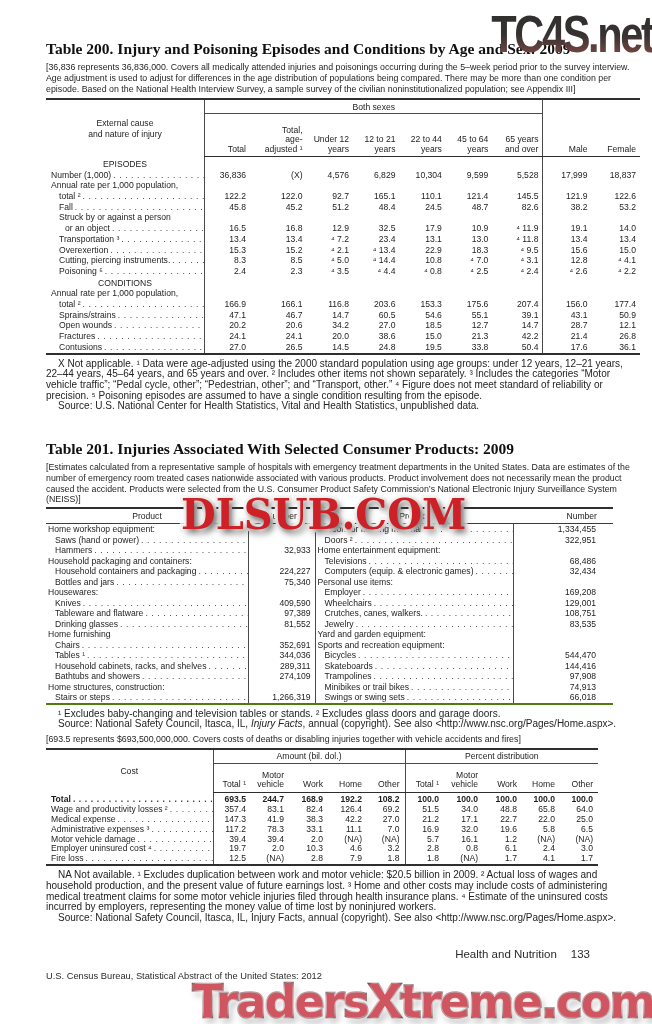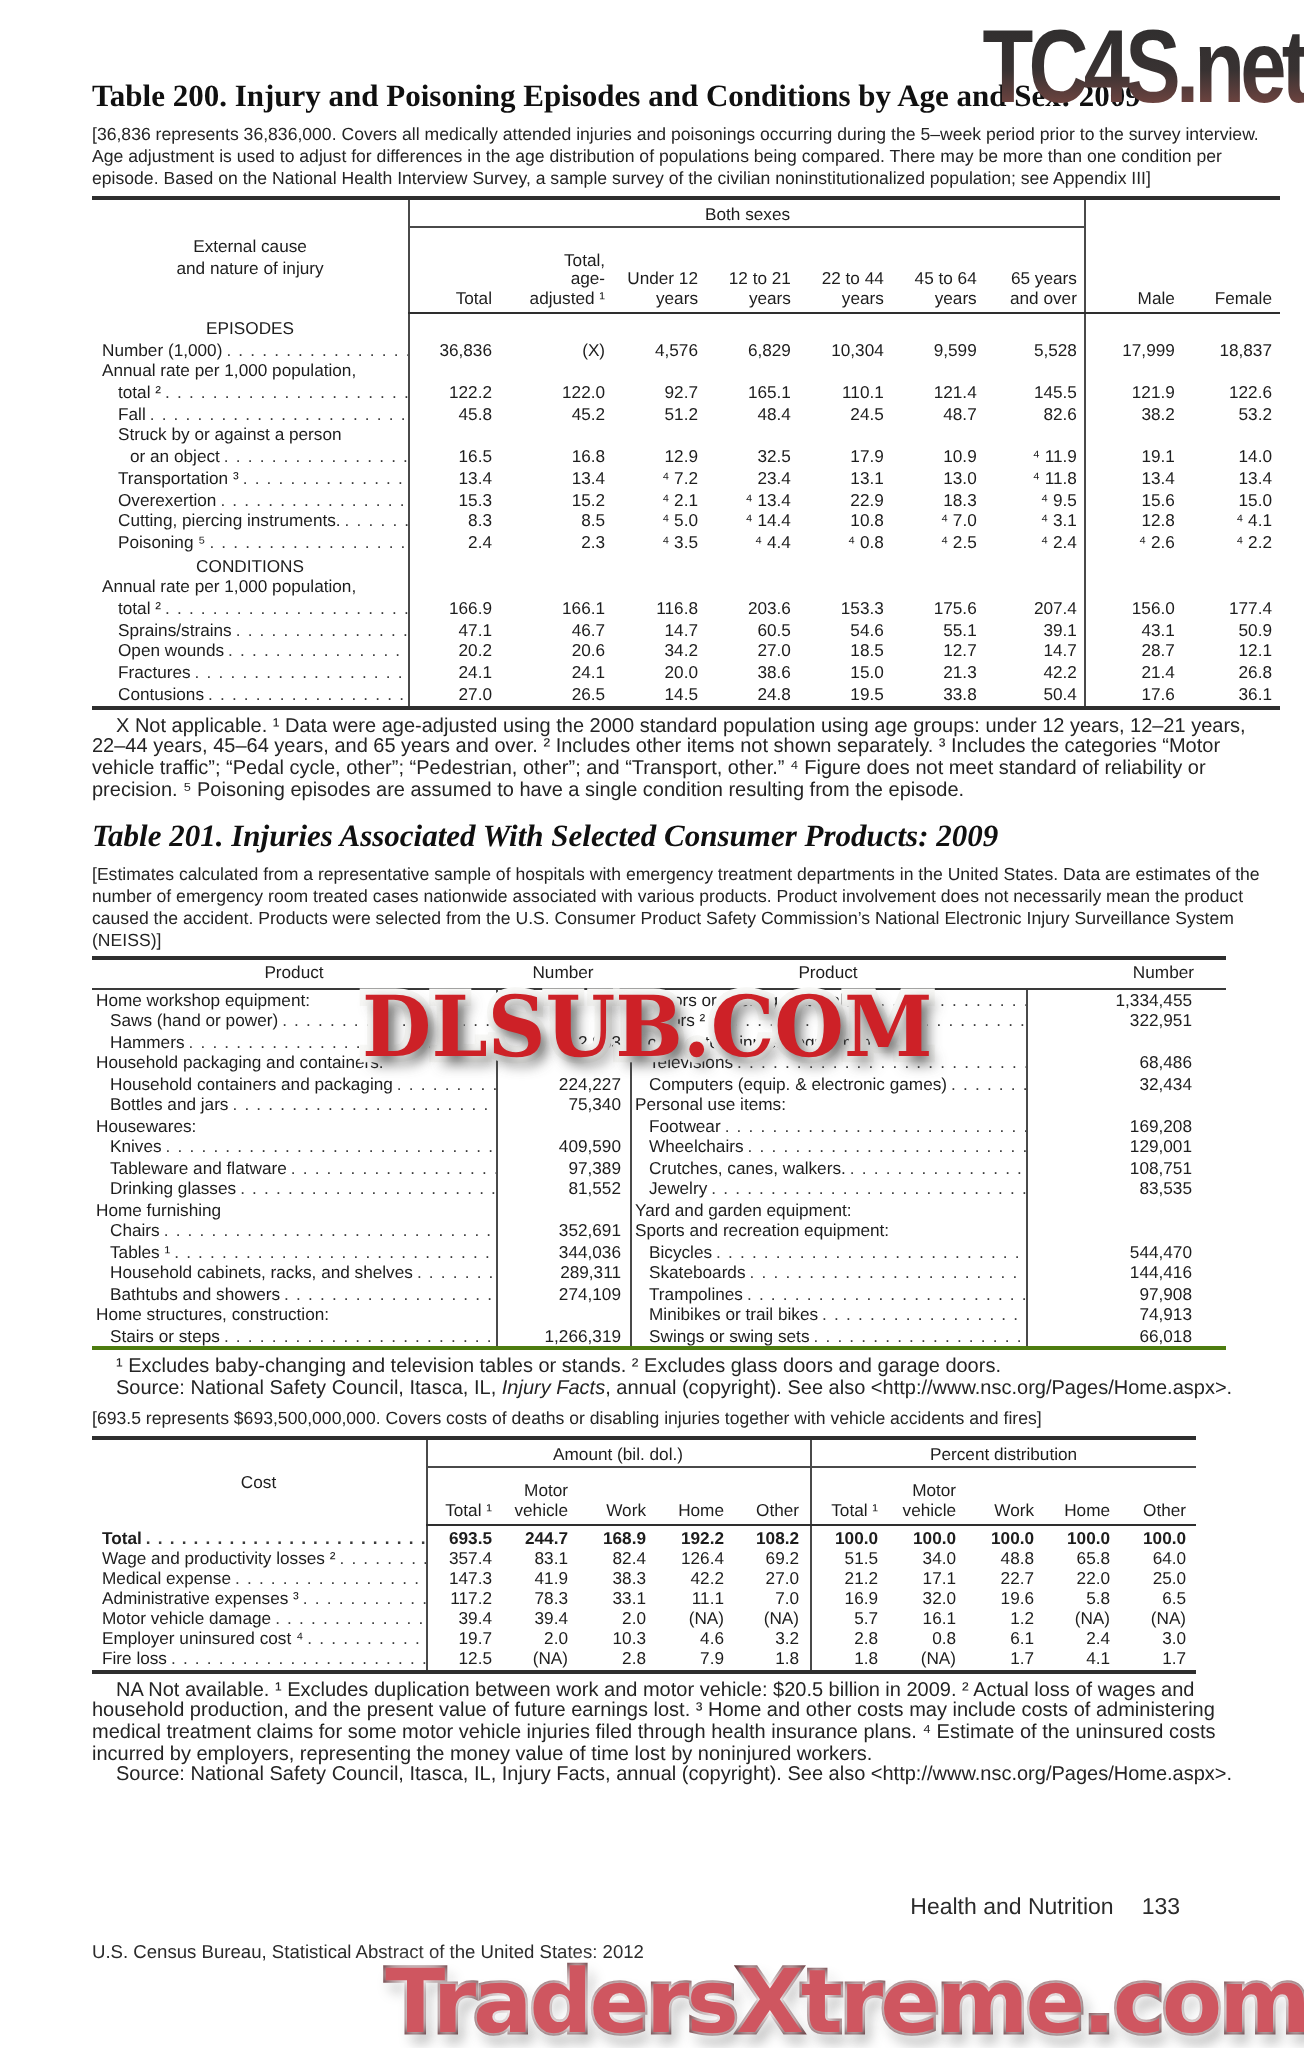--- a/index.html
+++ b/index.html
@@ -3,21 +3,21 @@
 <meta charset="utf-8">
 <style>
   html,body{margin:0;padding:0;background:#ffffff;}
   .page{position:relative;width:652px;height:1024px;background:#fff;overflow:hidden;
         font-family:"Liberation Sans",sans-serif;color:#1d1d1d;}
 
   
   .ttl{font-family:"Liberation Serif","DejaVu Serif",serif;font-weight:700;font-size:15.5px;
        line-height:18px;margin:0 0 0 46px;color:#101010;}
   .t200t{margin-top:40px;width:548px;}
-  .t201t{margin-top:9px;width:596px;font-style:italic;}
+  .t201t{margin-top:28px;width:596px;}
   .t202t{margin-top:12px;width:596px;}
   .note{margin:4px 0 0 46px;width:594px;font-size:8.8px;line-height:10.8px;color:#242424;}
   .fnote{margin:4px 0 0 46px;width:594px;font-size:10px;line-height:10.7px;color:#242424;}
   .fl{text-indent:12px;}
   .grid{margin-left:46px;}
 
   
   table{border-collapse:collapse;table-layout:fixed;}
   th,td{padding:0;font-size:8.6px;color:#1d1d1d;font-weight:400;}
   .bl{border-left:1px solid #4a4a4a;}
@@ -396,20 +396,21 @@
             <td class="num">33.8</td>
             <td class="num">50.4</td>
             <td class="num bl">17.6</td>
             <td class="num">36.1</td>
           </tr>
         </tbody>
       </table>
     </div>
   <div class="fnote">
     <div class="fl">X Not applicable. ¹ Data were age-adjusted using the 2000 standard population using age groups: under 12 years, 12–21 years, 22–44 years, 45–64 years, and 65 years and over. ² Includes other items not shown separately. ³ Includes the categories “Motor vehicle traffic”; “Pedal cycle, other”; “Pedestrian, other”; and “Transport, other.” ⁴ Figure does not meet standard of reliability or precision. ⁵ Poisoning episodes are assumed to have a single condition resulting from the episode.</div>
+    <div class="fl">Source: U.S. National Center for Health Statistics, Vital and Health Statistics, unpublished data.</div>
   </div>
 
   <h1 class="ttl t201t">Table 201. Injuries Associated With Selected Consumer Products: 2009</h1>
   <div class="note">[Estimates calculated from a representative sample of hospitals with emergency treatment departments in the United States. Data are estimates of the number of emergency room treated cases nationwide associated with various products. Product involvement does not necessarily mean the product caused the accident. Products were selected from the U.S. Consumer Product Safety Commission’s National Electronic Injury Surveillance System (NEISS)]</div>
   <div id="t201-grid" class="grid">
       <table class="t201tbl">
         <colgroup>
           <col style="width: 202px;">
           <col style="width: 67px;">
           <col style="width: 198px;">
@@ -508,21 +509,21 @@
             </td>
             <td class="nr"></td>
           </tr>
           <tr>
             <td class="pl">
               <div class="cat">Housewares:</div>
             </td>
             <td class="nl"></td>
             <td class="pr">
               <div class="dt itm">
-                <span class="lb">Footwear</span>
+                <span class="lb">Employer</span>
                 <span class="dots"></span>
               </div>
             </td>
             <td class="nr">169,208</td>
           </tr>
           <tr>
             <td class="pl">
               <div class="dt itm">
                 <span class="lb">Knives</span>
                 <span class="dots"></span>

